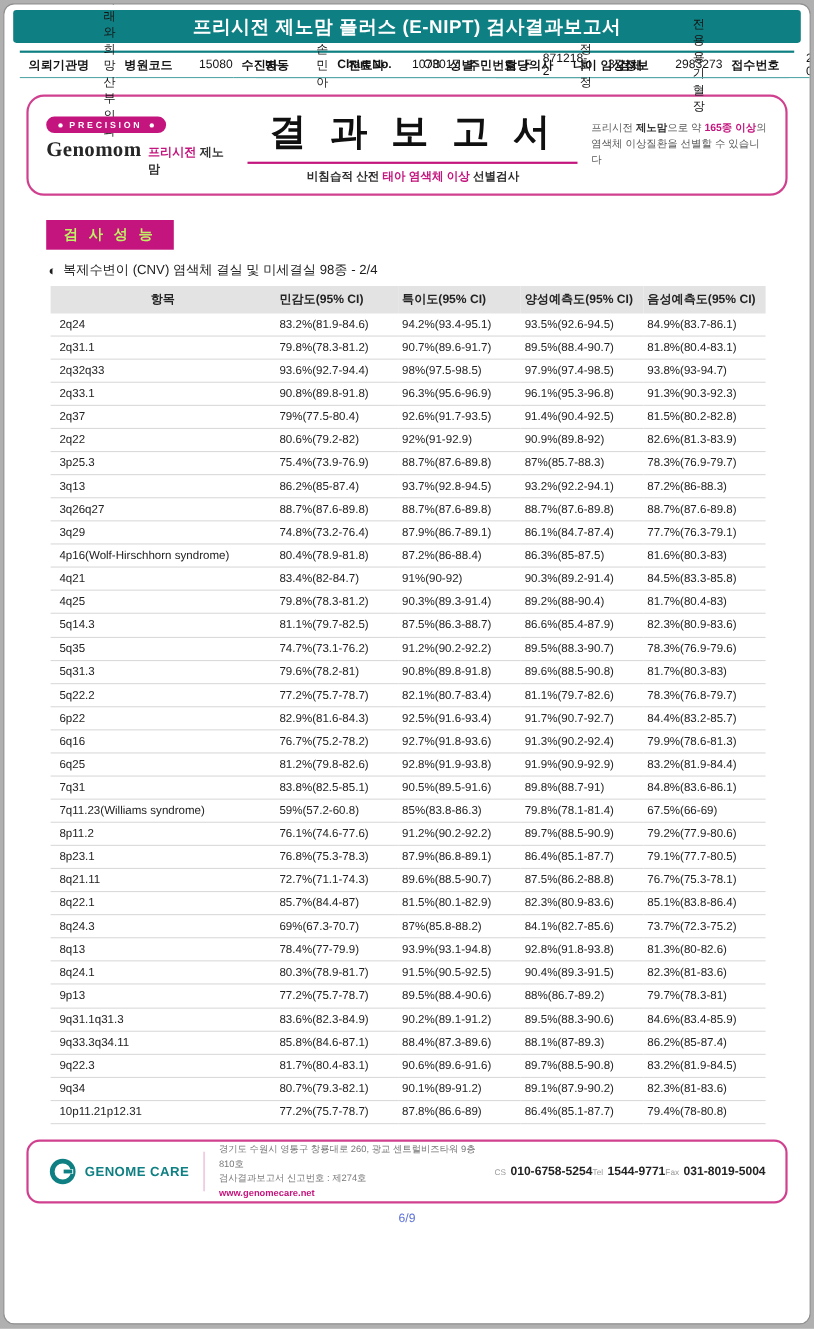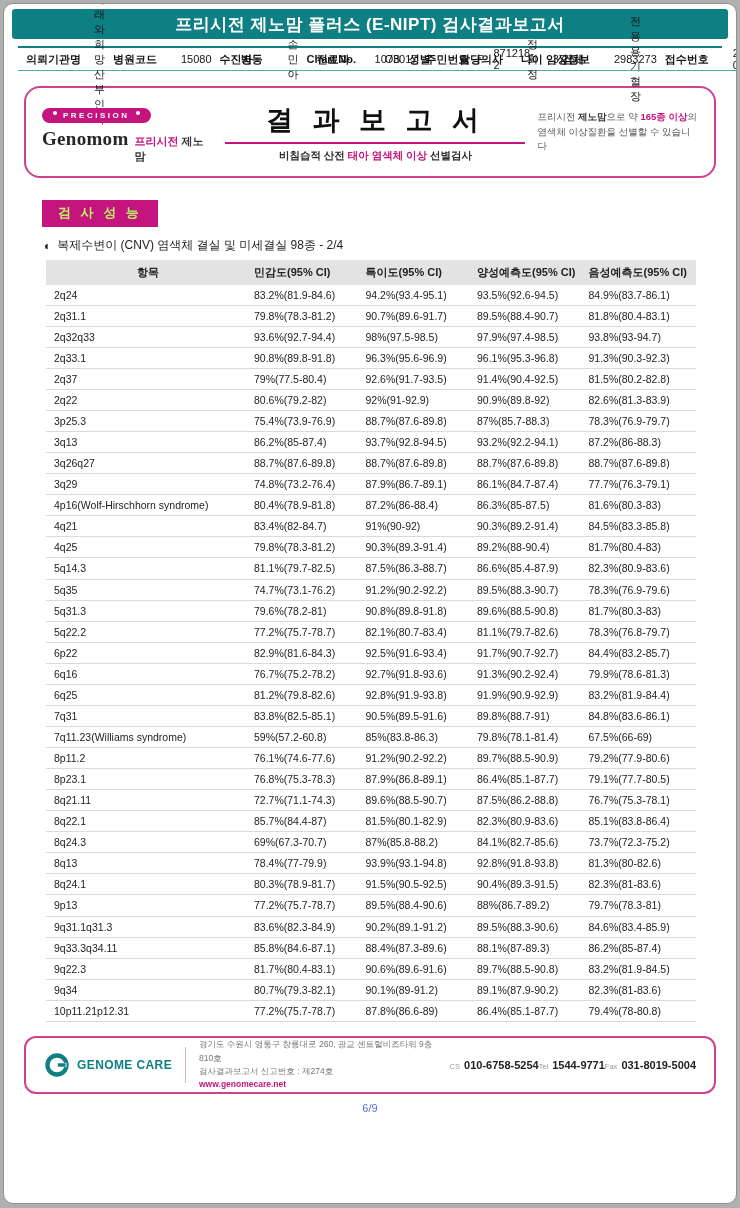--- a/index.html
+++ b/index.html
@@ -51,33 +51,33 @@
   .report-box {
     margin: 15px 20px 0;
     border: 2px solid #d0408f;
     border-radius: 16px;
     height: 92px;
     display: flex; align-items: center;
     padding: 8px 16px; gap: 12px;
   }
   .logo-block { width: 188px; }
   .precision-badge {
-    display: inline-flex; gap: 6px;
+    display: inline-flex; align-items: center; gap: 6px;
     background: #c4147d; color: #fff;
     font-size: 8px; font-weight: bold; letter-spacing: 2.5px;
     padding: 3px 11px; border-radius: 10px;
   }
   .badge-dot { width: 4px; height: 4px; background: #fff; border-radius: 50%; display:inline-block; }
   .brand-line { margin-top: 5px; display: flex; align-items: baseline; gap: 6px; }
   .brand-name { font-size: 19px; font-weight: 800; color: #262626; letter-spacing: .3px; font-family: Liberation Serif, serif; }
   .brand-kr { font-size: 11px; font-weight: bold; }
   .brand-kr .pink { color: #c4147d; }
   .brand-kr .dark { color: #333; margin-left: 3px; }
   .center-block { flex: 1; text-align: center; }
-  .big-title { font-size: 27px; font-weight: 800; letter-spacing: 6px; color: #101010; white-space: nowrap; }
+  .big-title { font-size: 34px; font-weight: 800; letter-spacing: 6px; color: #101010; white-space: nowrap; }
   .title-rule { height: 2px; background: #c4147d; margin: 4px auto 5px; width: 300px; }
   .subtitle { font-size: 10.5px; font-weight: bold; color: #2e2e2e; }
   .subtitle .accent { color: #c4147d; }
   .right-note { width: 176px; font-size: 9.5px; color: #5a5a5a; line-height: 1.55; }
   .right-note .bold { color: #333; font-weight: bold; }
   .right-note .accent { color: #c4147d; font-weight: bold; }
   
   .section-row { margin: 22px 38px 0; }
   .section-badge {
     display: inline-block;

